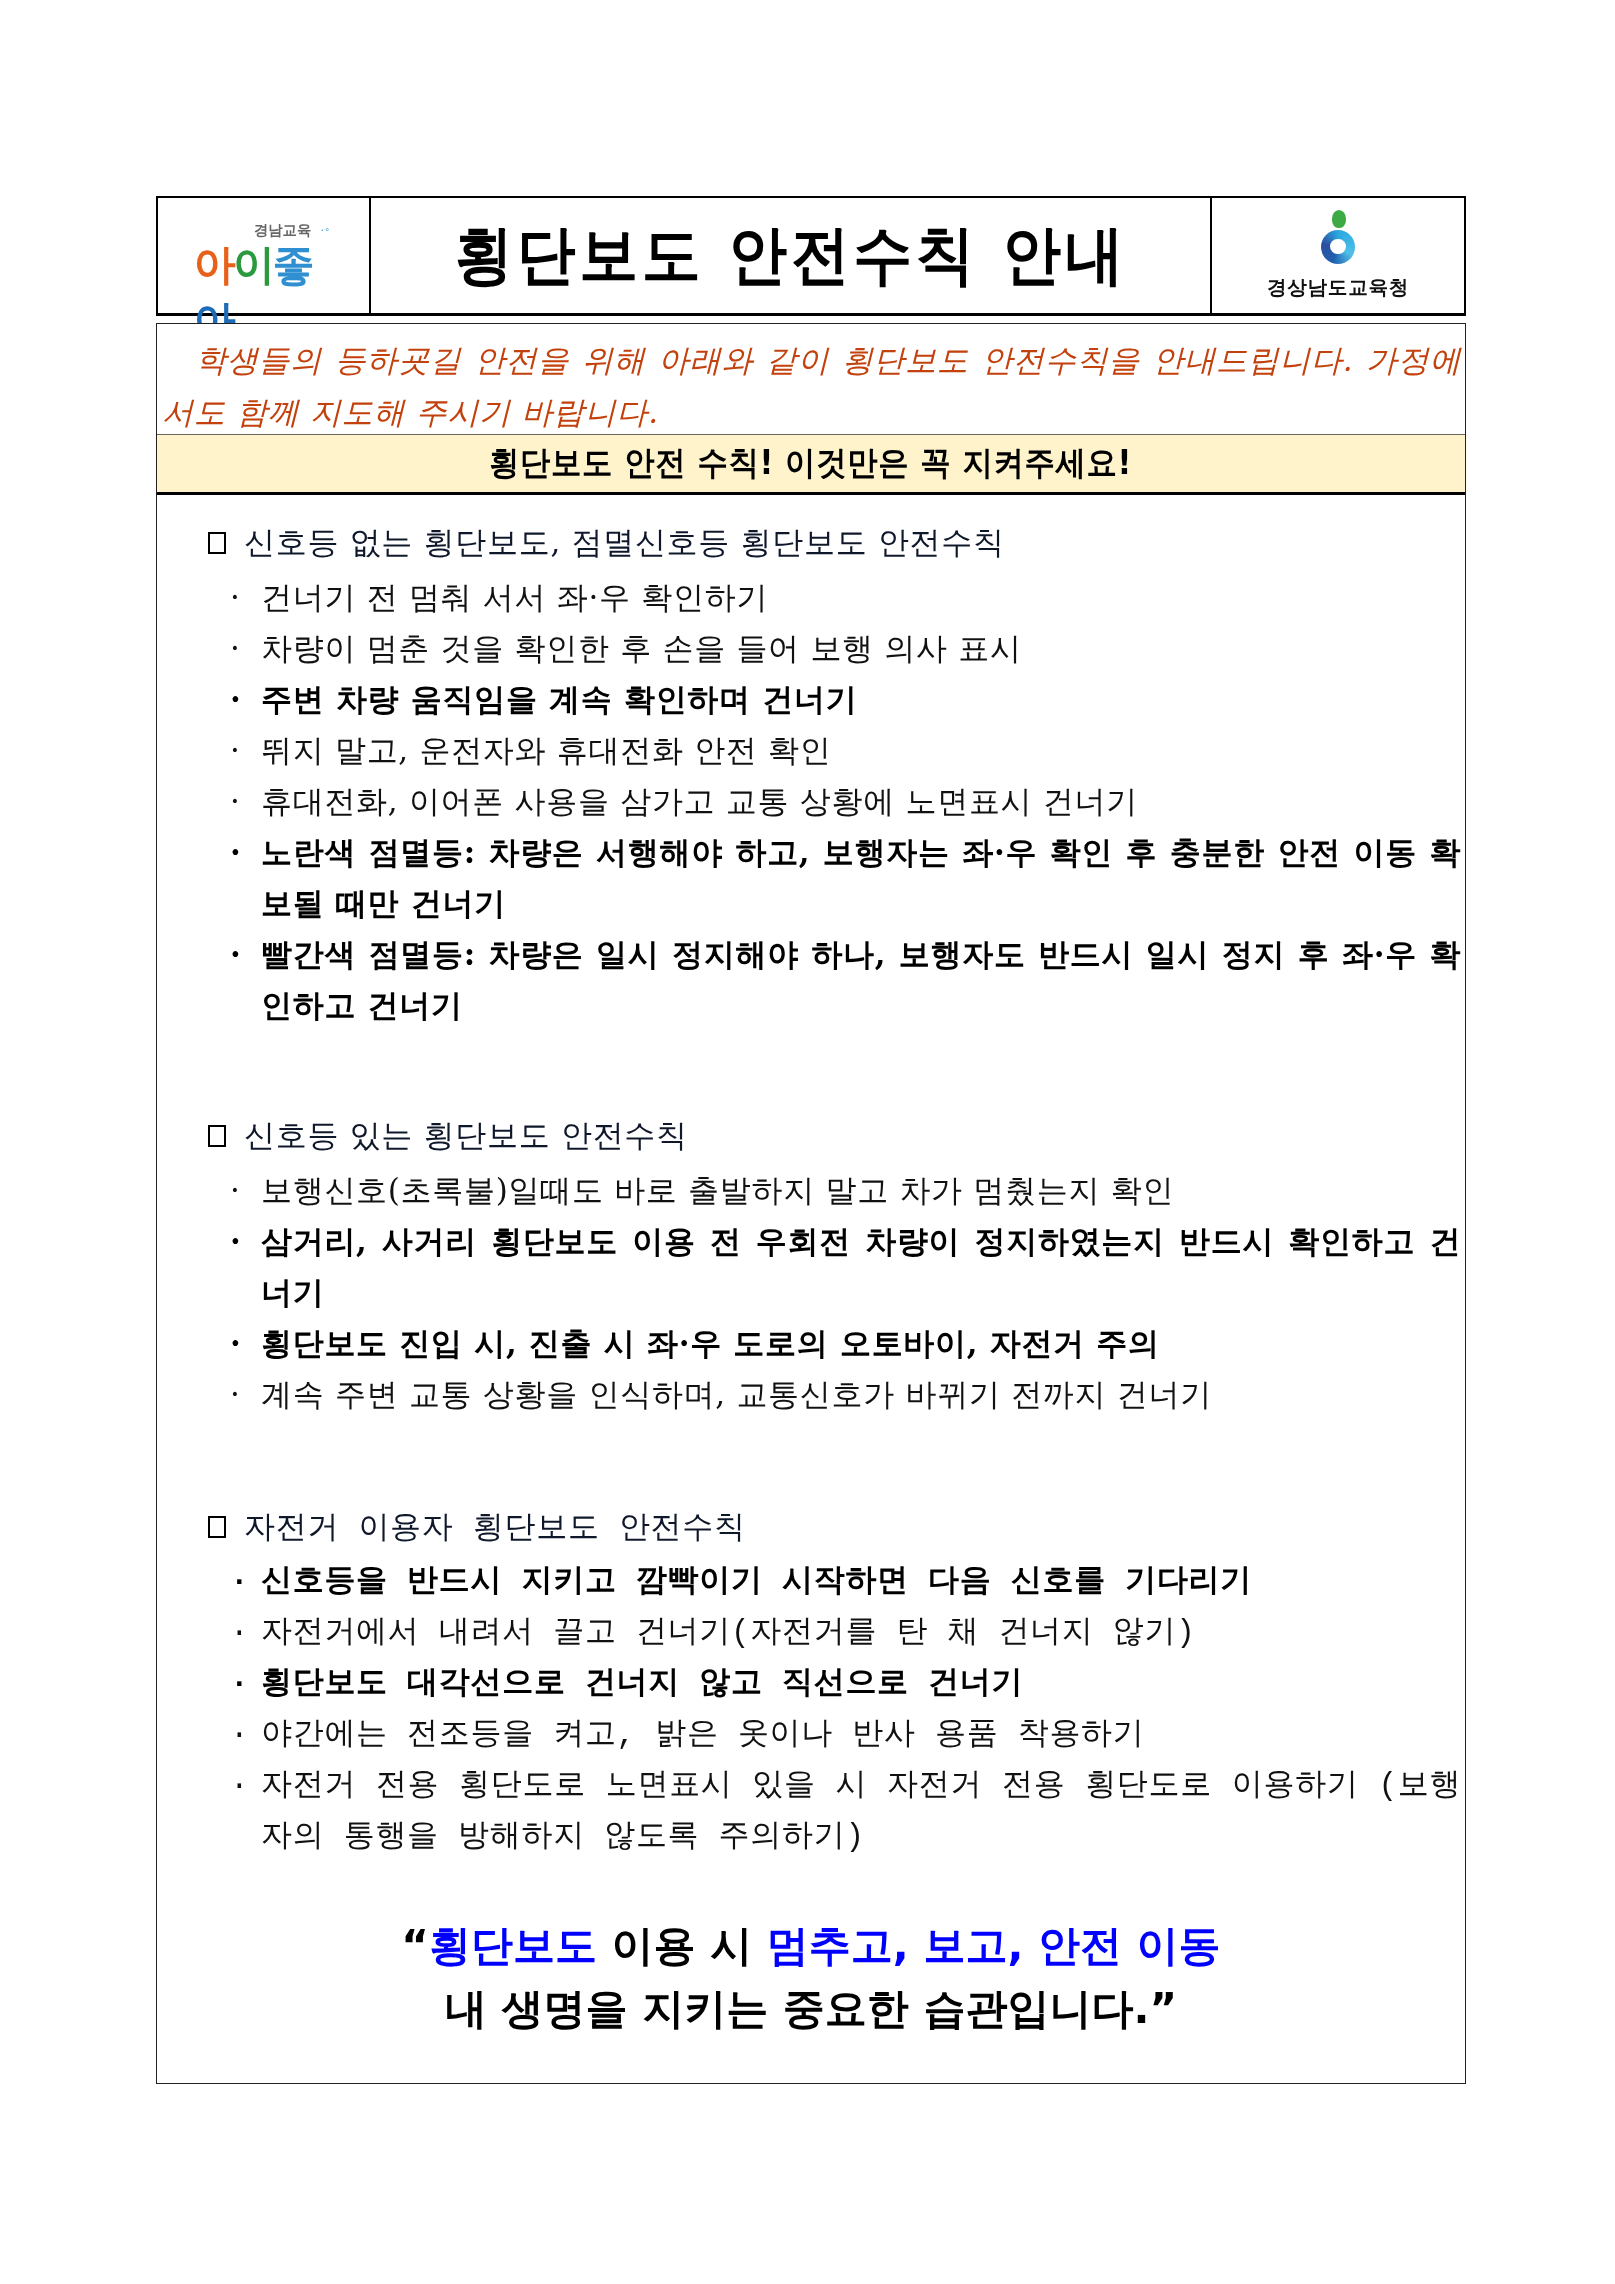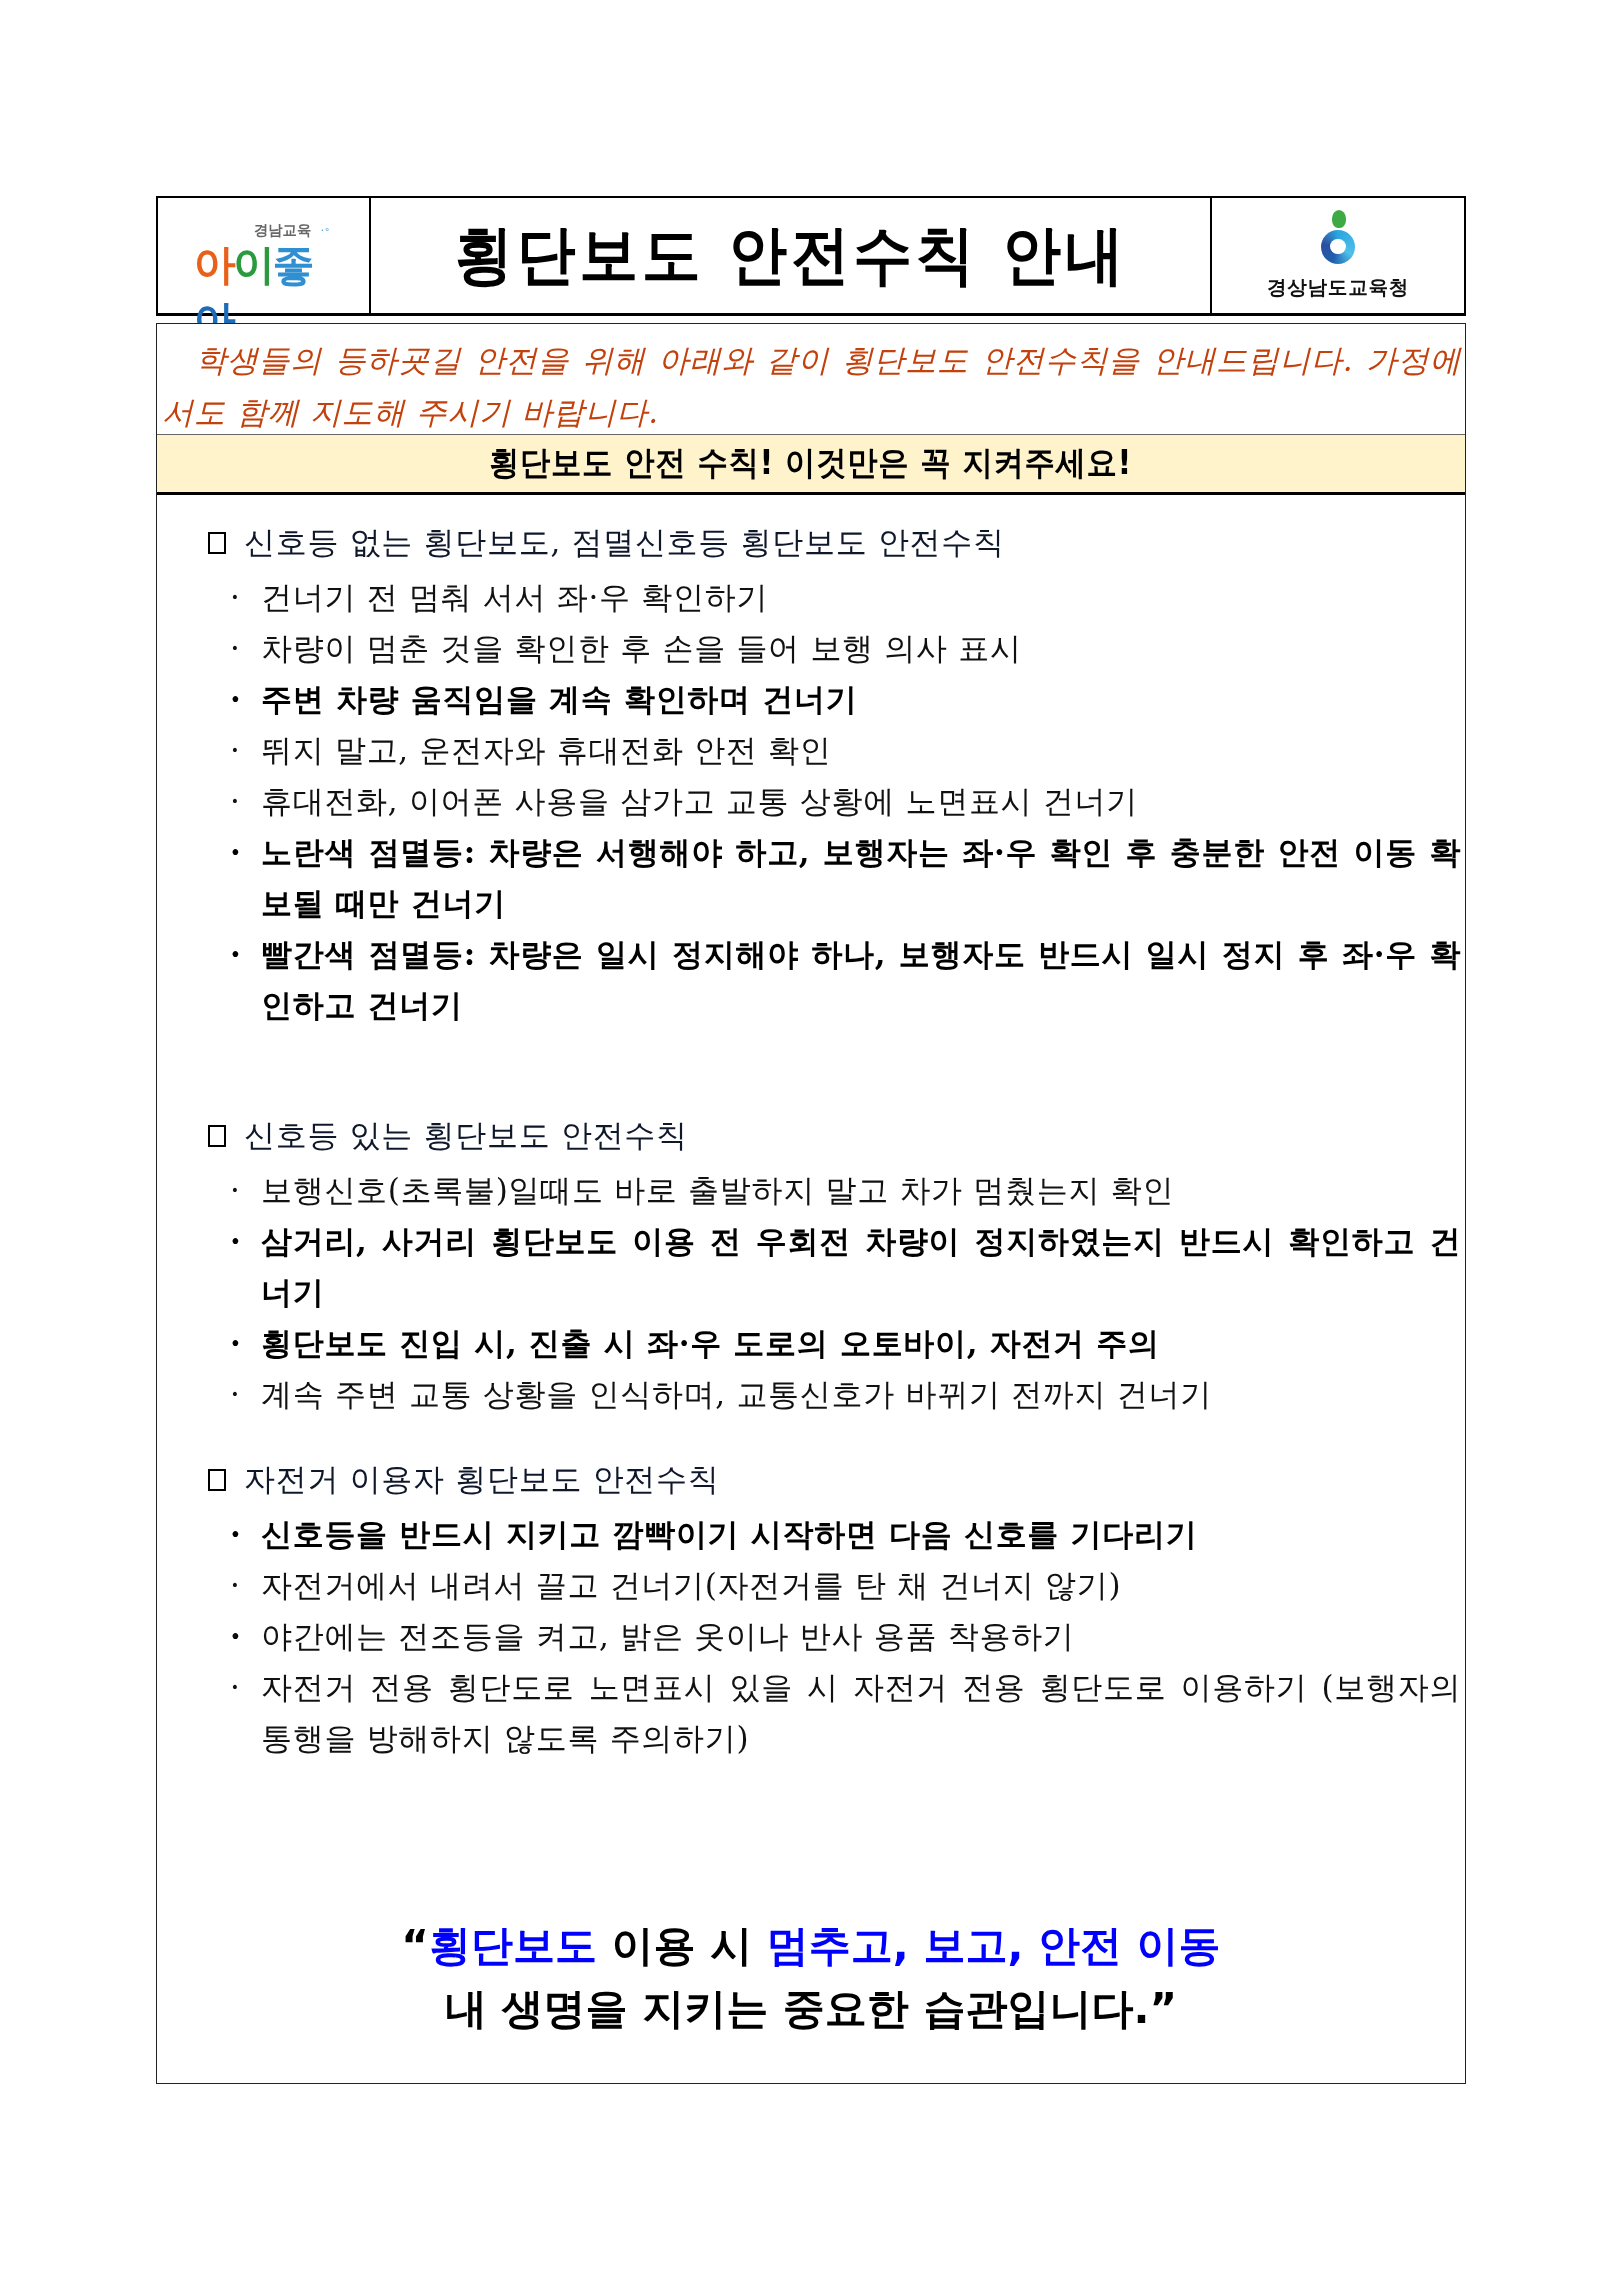--- a/index.html
+++ b/index.html
@@ -126,28 +126,28 @@
     <div class="sec-head">
       <span class="sq"></span>
       <span class="sec-title">신호등 있는 횡단보도 안전수칙</span>
     </div>
     <div class="item"><span class="dot">·</span><span>보행신호(초록불)일때도 바로 출발하지 말고 차가 멈췄는지 확인</span></div>
     <div class="item em wrap"><span class="dot">·</span><span>삼거리, 사거리 횡단보도 이용 전 우회전 차량이 정지하였는지 반드시 확인하고 건너기</span></div>
     <div class="item em"><span class="dot">·</span><span>횡단보도 진입 시, 진출 시 좌·우 도로의 오토바이, 자전거 주의</span></div>
     <div class="item"><span class="dot">·</span><span>계속 주변 교통 상황을 인식하며, 교통신호가 바뀌기 전까지 건너기</span></div>
   </div>
 
-  <div class="section serif" style="top: 1126px;">
+  <div class="section serif" style="top: 1173px; font-family: Liberation Mono, monospace;">
     <div class="sec-head">
       <span class="sq"></span>
       <span class="sec-title">자전거 이용자 횡단보도 안전수칙</span>
     </div>
     <div class="item em"><span class="dot">·</span><span>신호등을 반드시 지키고 깜빡이기 시작하면 다음 신호를 기다리기</span></div>
     <div class="item"><span class="dot">·</span><span>자전거에서 내려서 끌고 건너기(자전거를 탄 채 건너지 않기)</span></div>
-    <div class="item em"><span class="dot">·</span></div>
+    <div class="item em"><span class="dot">·</span><span>횡단보도 대각선으로 건너지 않고 직선으로 건너기</span></div>
     <div class="item"><span class="dot">·</span><span>야간에는 전조등을 켜고, 밝은 옷이나 반사 용품 착용하기</span></div>
     <div class="item wrap"><span class="dot">·</span><span>자전거 전용 횡단도로 노면표시 있을 시 자전거 전용 횡단도로 이용하기 (보행자의 통행을 방해하지 않도록 주의하기)</span></div>
   </div>
 
   <div class="closing" style="top: 1590px;">
     <div><span class="black">“</span><span class="blue">횡단보도</span><span class="black"> 이용 시 </span><span class="blue">멈추고, 보고, 안전 이동</span></div>
     <div class="black">내 생명을 지키는 중요한 습관입니다.”</div>
   </div>
 </div>
 

